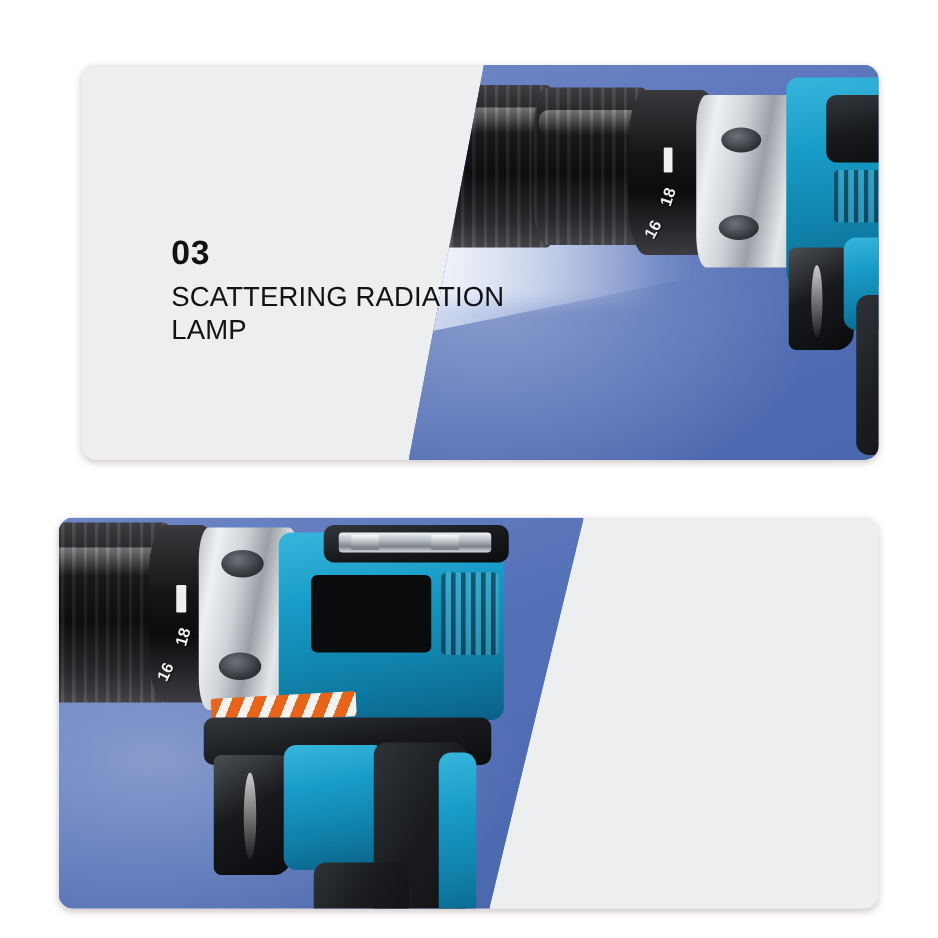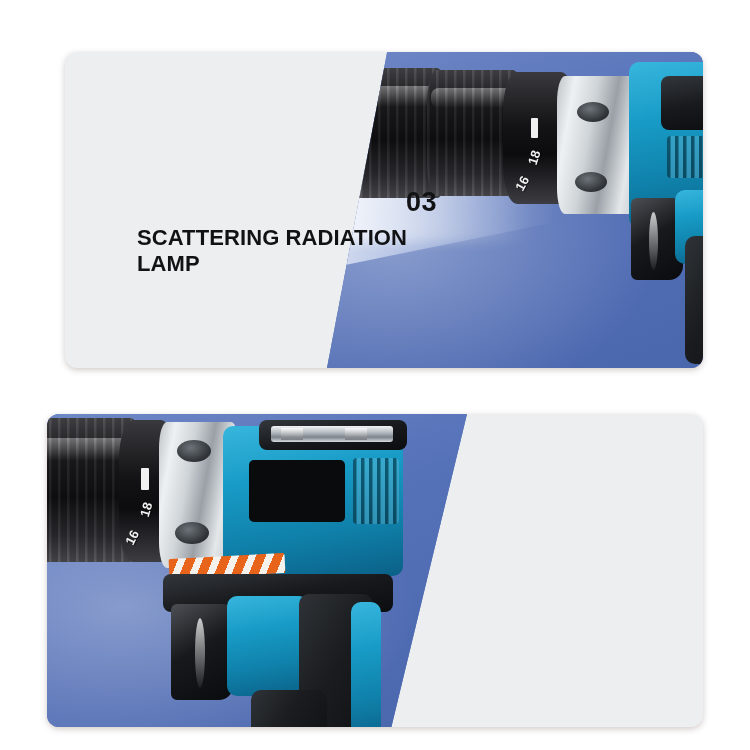--- a/index.html
+++ b/index.html
@@ -208,25 +208,24 @@
     position: absolute;
     color: #111214;
   }
   #txt-03 { left: 72px; top: 136px; width: 300px; }
 
   .num-03 {
     font-size: 27px;
     font-weight: bold;
     line-height: 1.05;
     letter-spacing: 0.5px;
-    text-align: right;
   }
   .head-03 {
     font-size: 22px;
-    font-weight: bold;
+    font-weight: normal;
     line-height: 1.16;
     margin-top: 9px;
     letter-spacing: 0.1px;
   }
   .sub-03 {
     font-size: 24px;
     font-weight: bold;
     line-height: 1.16;
     margin-top: 9px;
     letter-spacing: 0.1px;

